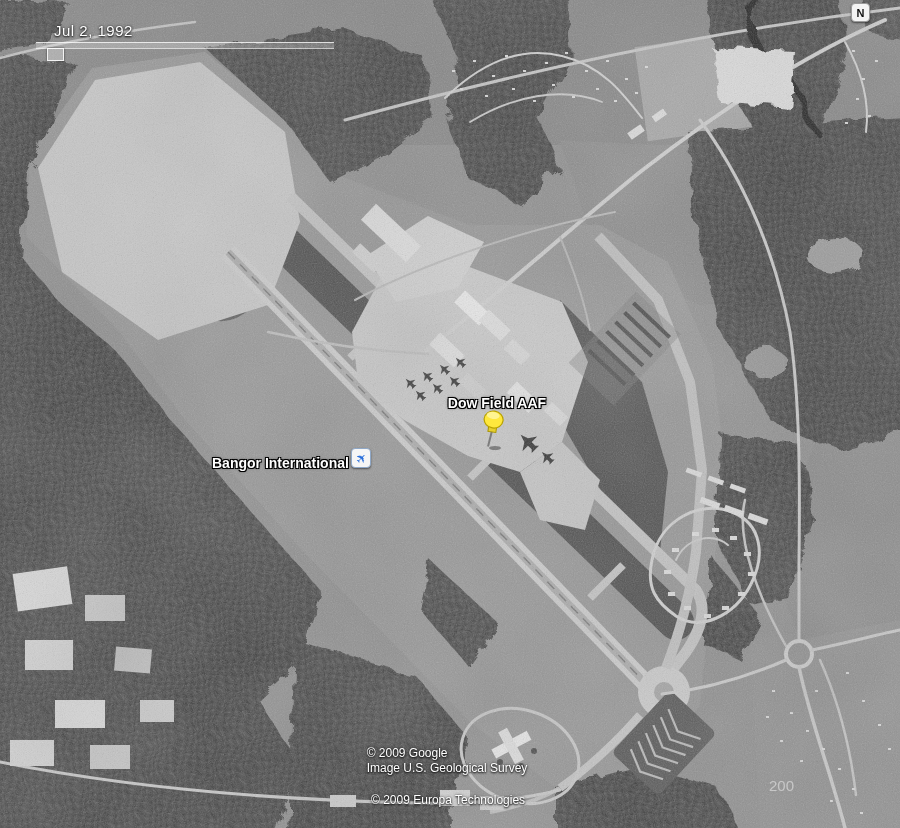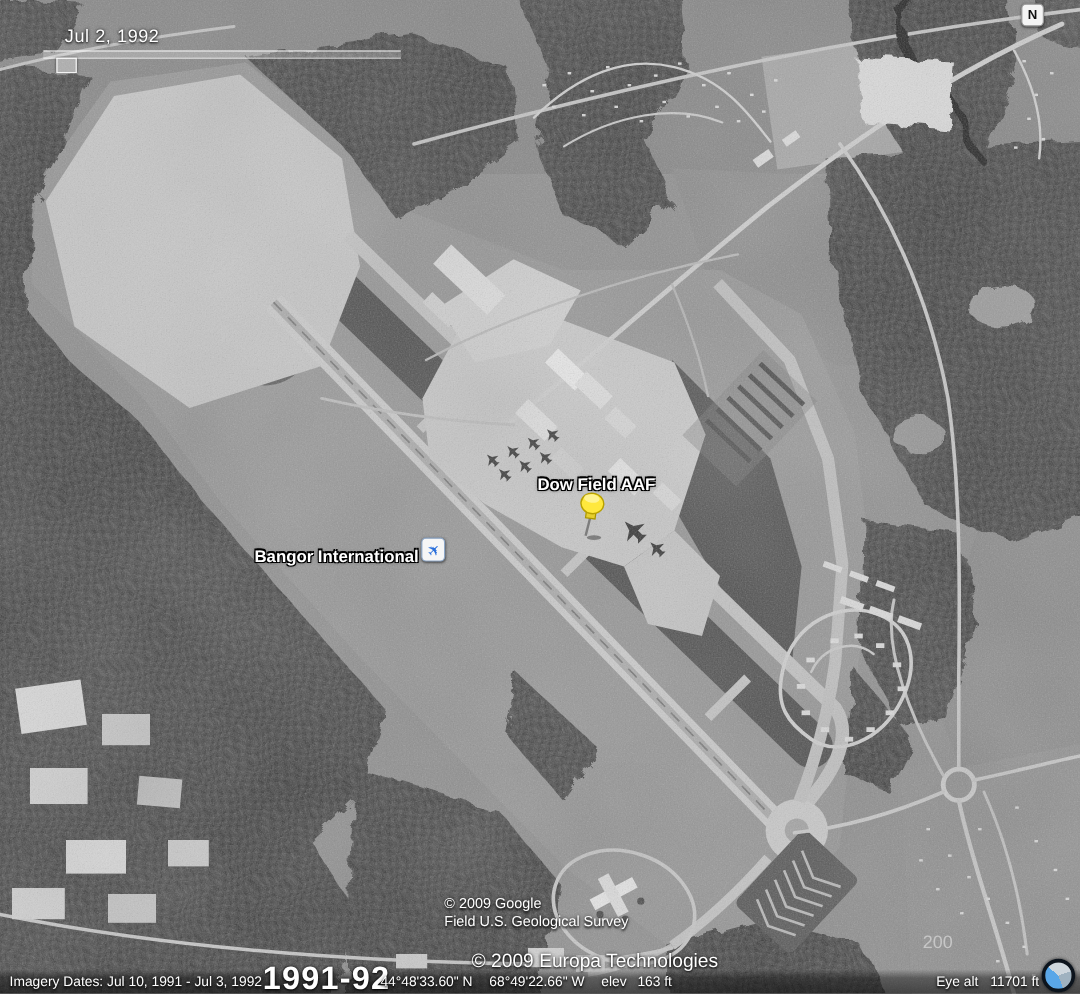--- a/index.html
+++ b/index.html
@@ -44,21 +44,21 @@
   #pushpin{position:absolute;left:479px;top:410px;width:28px;height:42px;}
   #airport-icon{
     position:absolute;left:351px;top:448px;width:18px;height:18px;border-radius:4px;
     background:#f6f6f6;border:1px solid #8fa8c8;box-shadow:0 1px 2px rgba(0,0,0,.5);
     display:flex;align-items:center;justify-content:center;
   }
   #airport-icon .plane{font-size:13px;color:#2a6fdb;transform:rotate(-45deg);line-height:1;}
   
   #attr-center{position:absolute;left:447px;top:746px;transform:translateX(-50%);
     text-align:left;font-size:12px;line-height:15px;}
-  #attr-europa{position:absolute;left:393px;top:793px;font-size:16px;text-align:center;}
+  #attr-europa{position:absolute;left:371px;top:793px;font-size:12px;text-align:center;}
   #google-logo{
     position:absolute;right:5px;top:748px;
     font-family:"Liberation Serif",serif;font-size:37px;color:rgba(255,255,255,.95);
     text-shadow:0 1px 3px rgba(0,0,0,.55);letter-spacing:.5px;
   }
   #faded-year{position:absolute;left:769px;top:777px;font-size:15px;color:rgba(255,255,255,.45);}
   
   #status-bar{
     position:absolute;left:0;bottom:0;width:100%;height:20px;
     background:linear-gradient(to bottom,rgba(0,0,0,0) 0%,rgba(0,0,0,.40) 35%,rgba(0,0,0,.55) 100%);
@@ -367,30 +367,19 @@
     </g>
   </svg>
 
   <div class="pm-label outlined" id="bangor-label">Bangor International</div>
   <div id="airport-icon">
     <span class="plane">✈</span>
   </div>
 
   <div id="attr-center" class="soft-shadow">
     <div>© 2009 Google</div>
-    <div>Field U.S. Geological Survey</div>
+    <div>Image U.S. Geological Survey</div>
   </div>
   <div id="attr-europa" class="soft-shadow">© 2009 Europa Technologies</div>
   <div id="faded-year">200</div>
 
-  <div id="status-bar">
-    <div id="imagery-dates" class="txt soft-shadow">Imagery Dates:  Jul 10, 1991 - Jul 3, 1992</div>
-    <div id="year-range" class="soft-shadow">1991-92</div>
-    <div id="coords" class="txt soft-shadow">
-      <span>44°48'33.60" N</span><span>68°49'22.66" W</span><span class="elev-label">elev</span><span>163 ft</span>
-    </div>
-    <div id="eye" class="txt soft-shadow">
-      <span style="margin-left:0">Eye alt</span><span>11701 ft</span>
-    </div>
-    <div id="stream-indicator"></div>
-  </div>
 
 </div>
 
 </body></html>

